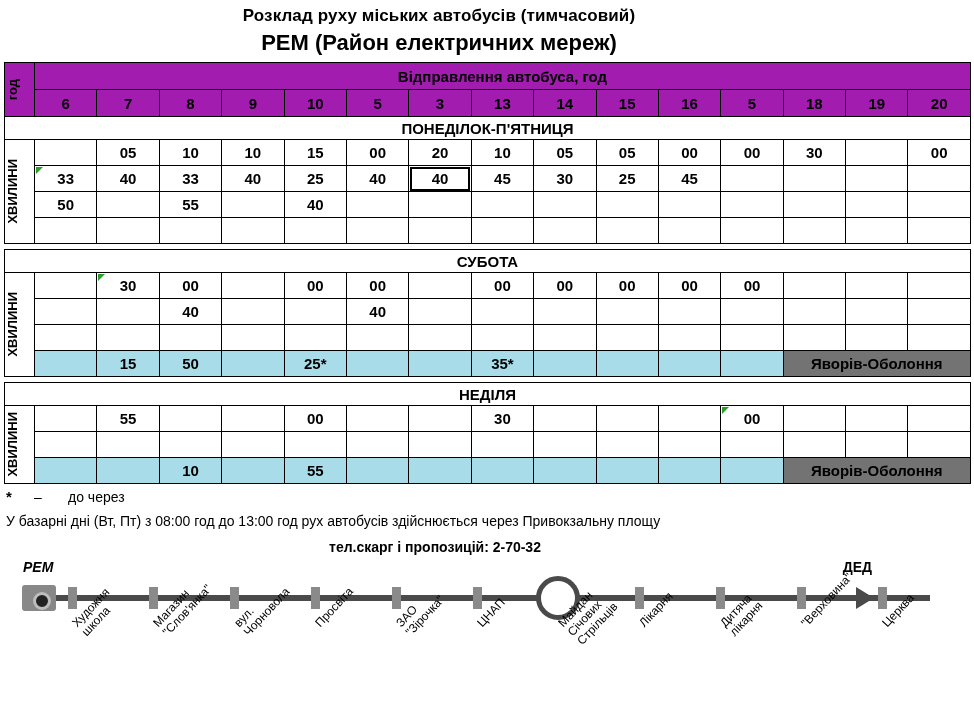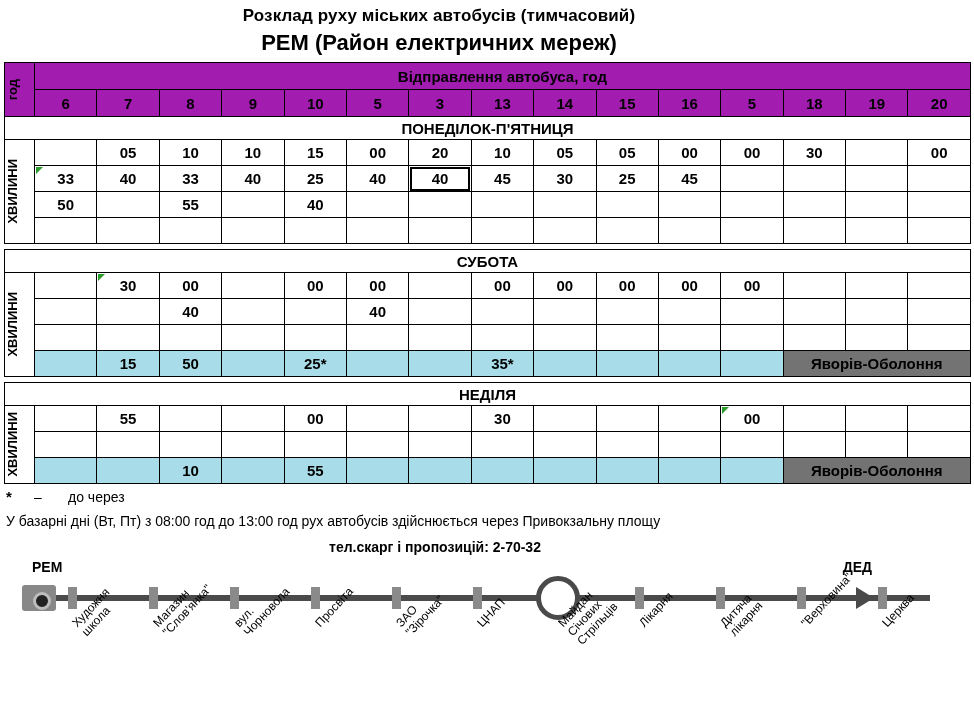--- a/index.html
+++ b/index.html
@@ -67,21 +67,21 @@
   .note-dash{width:34px;}
   .note-text{font-size:14px;}
   .note2{margin-top:8px;font-size:14px;}
   .phone{text-align:center;font-weight:bold;font-size:14px;margin:10px 8px 0 0;}
 
   
   .route{position:relative;height:118px;margin-top:4px;}
   .route .endlabel{
     position:absolute;font-weight:bold;font-size:14px;top:0;
   }
-  .rem-label{left:32px;}
+  .rem-label{left:23px;font-style:italic;}
   .ded-label{right:6px;}
   .line{
     position:absolute;left:34px;top:36px;height:6px;width:896px;
     background:#4a4a4a;
   }
   .arrow{
     position:absolute;top:28px;right:4px;
     width:0;height:0;
     border-left:18px solid #4a4a4a;
     border-top:11px solid transparent;

